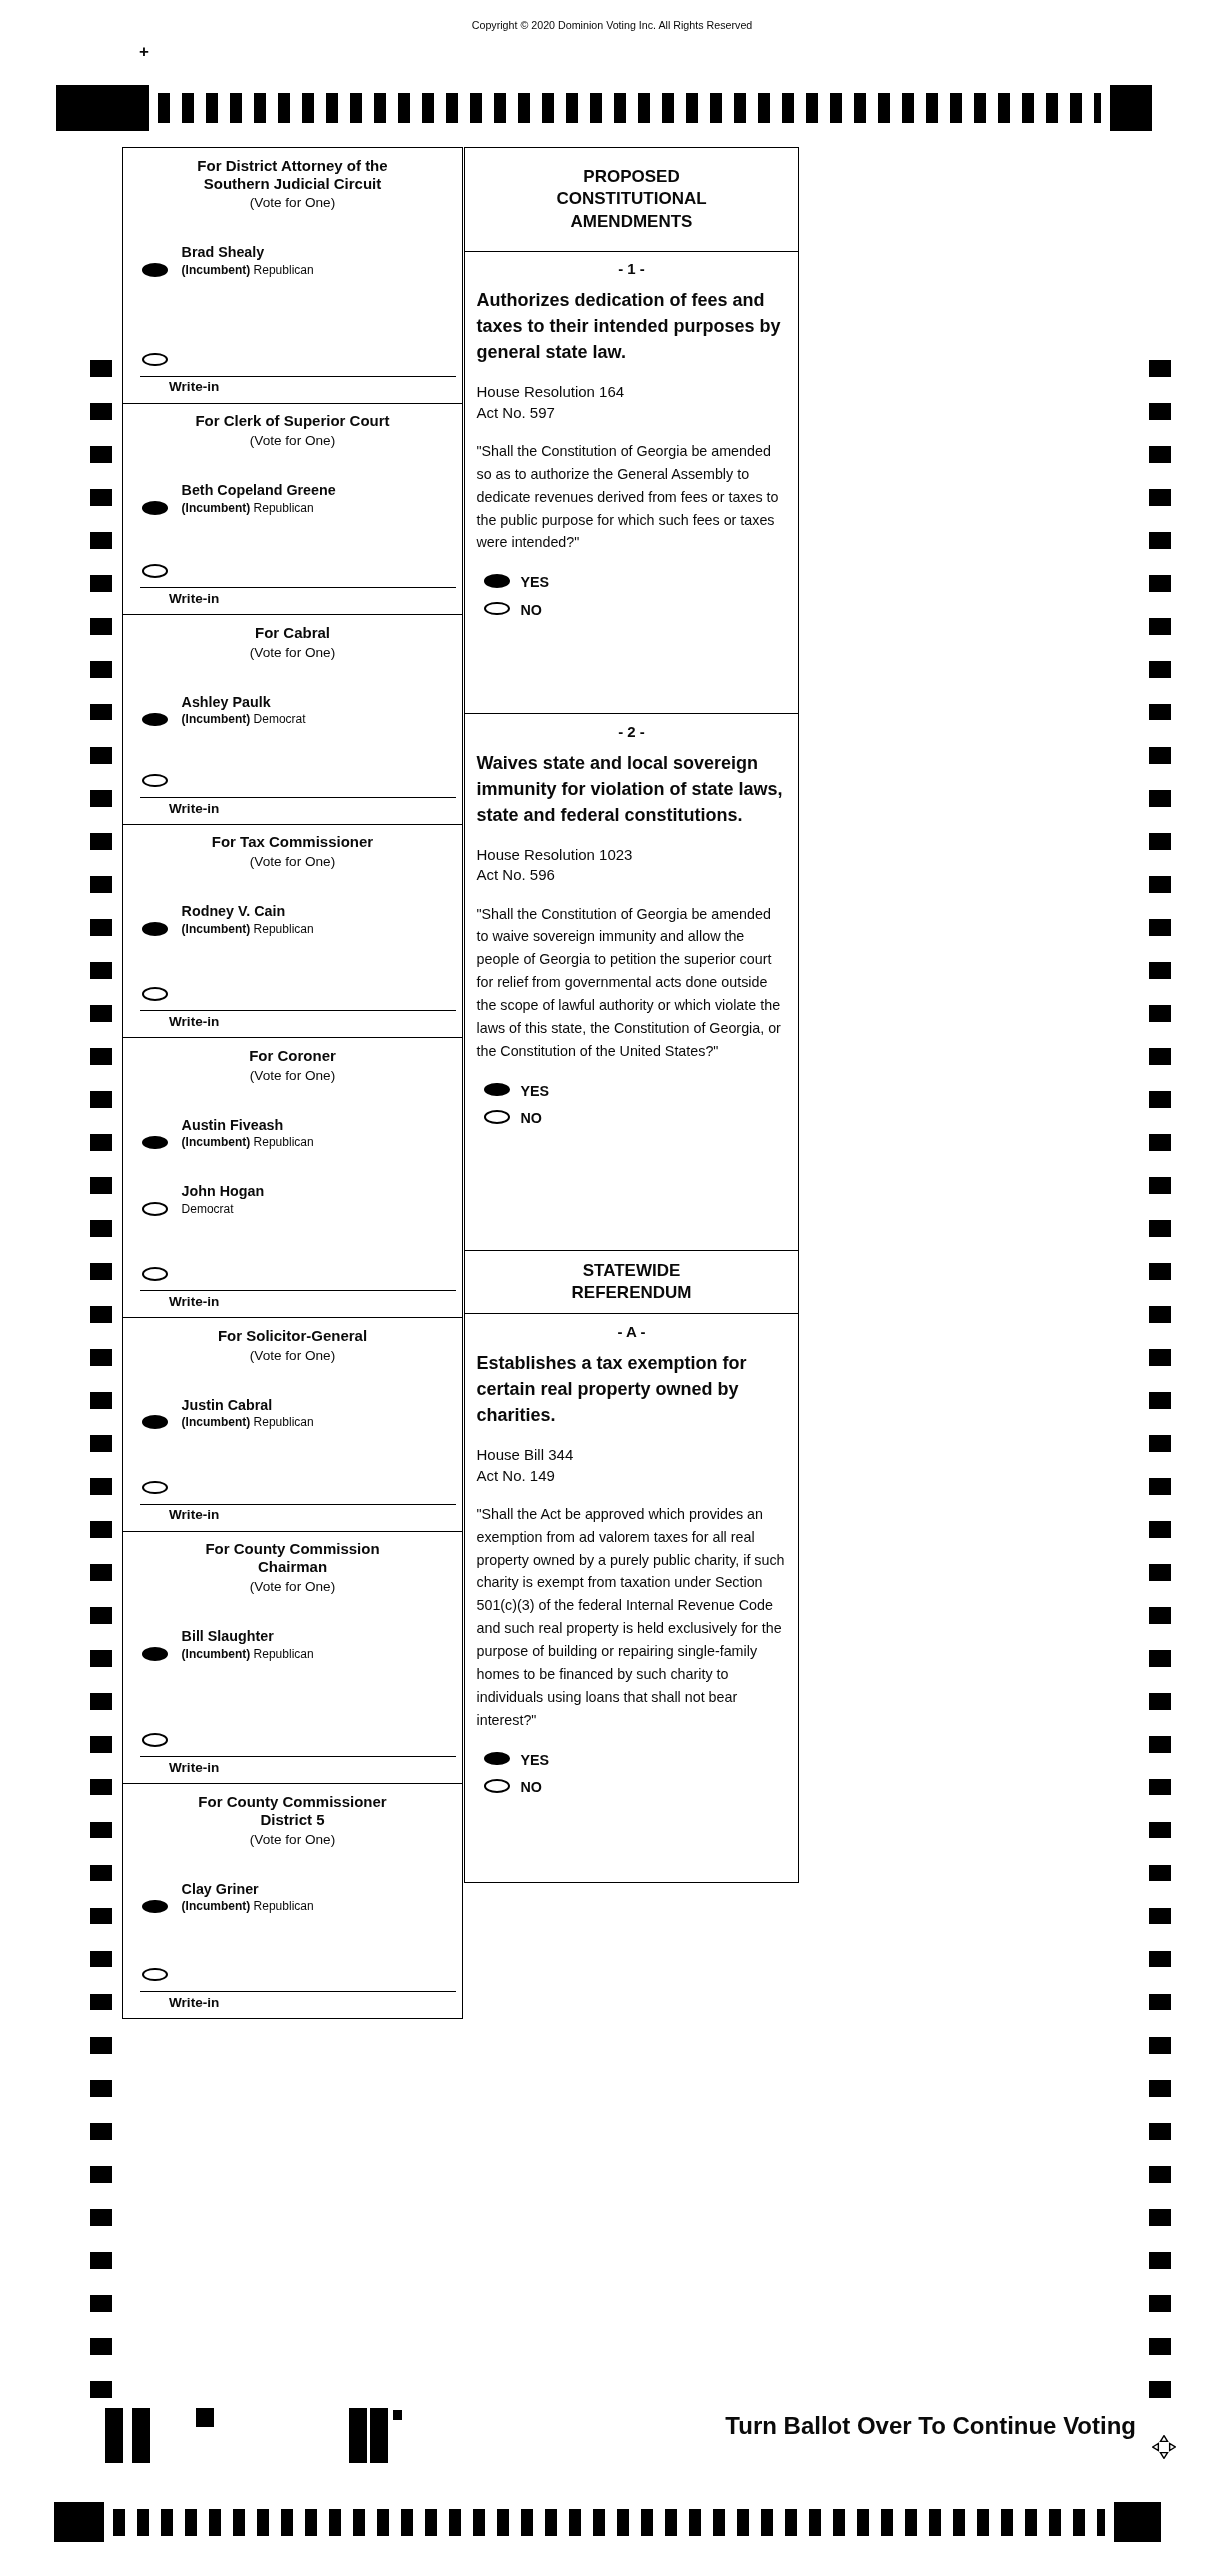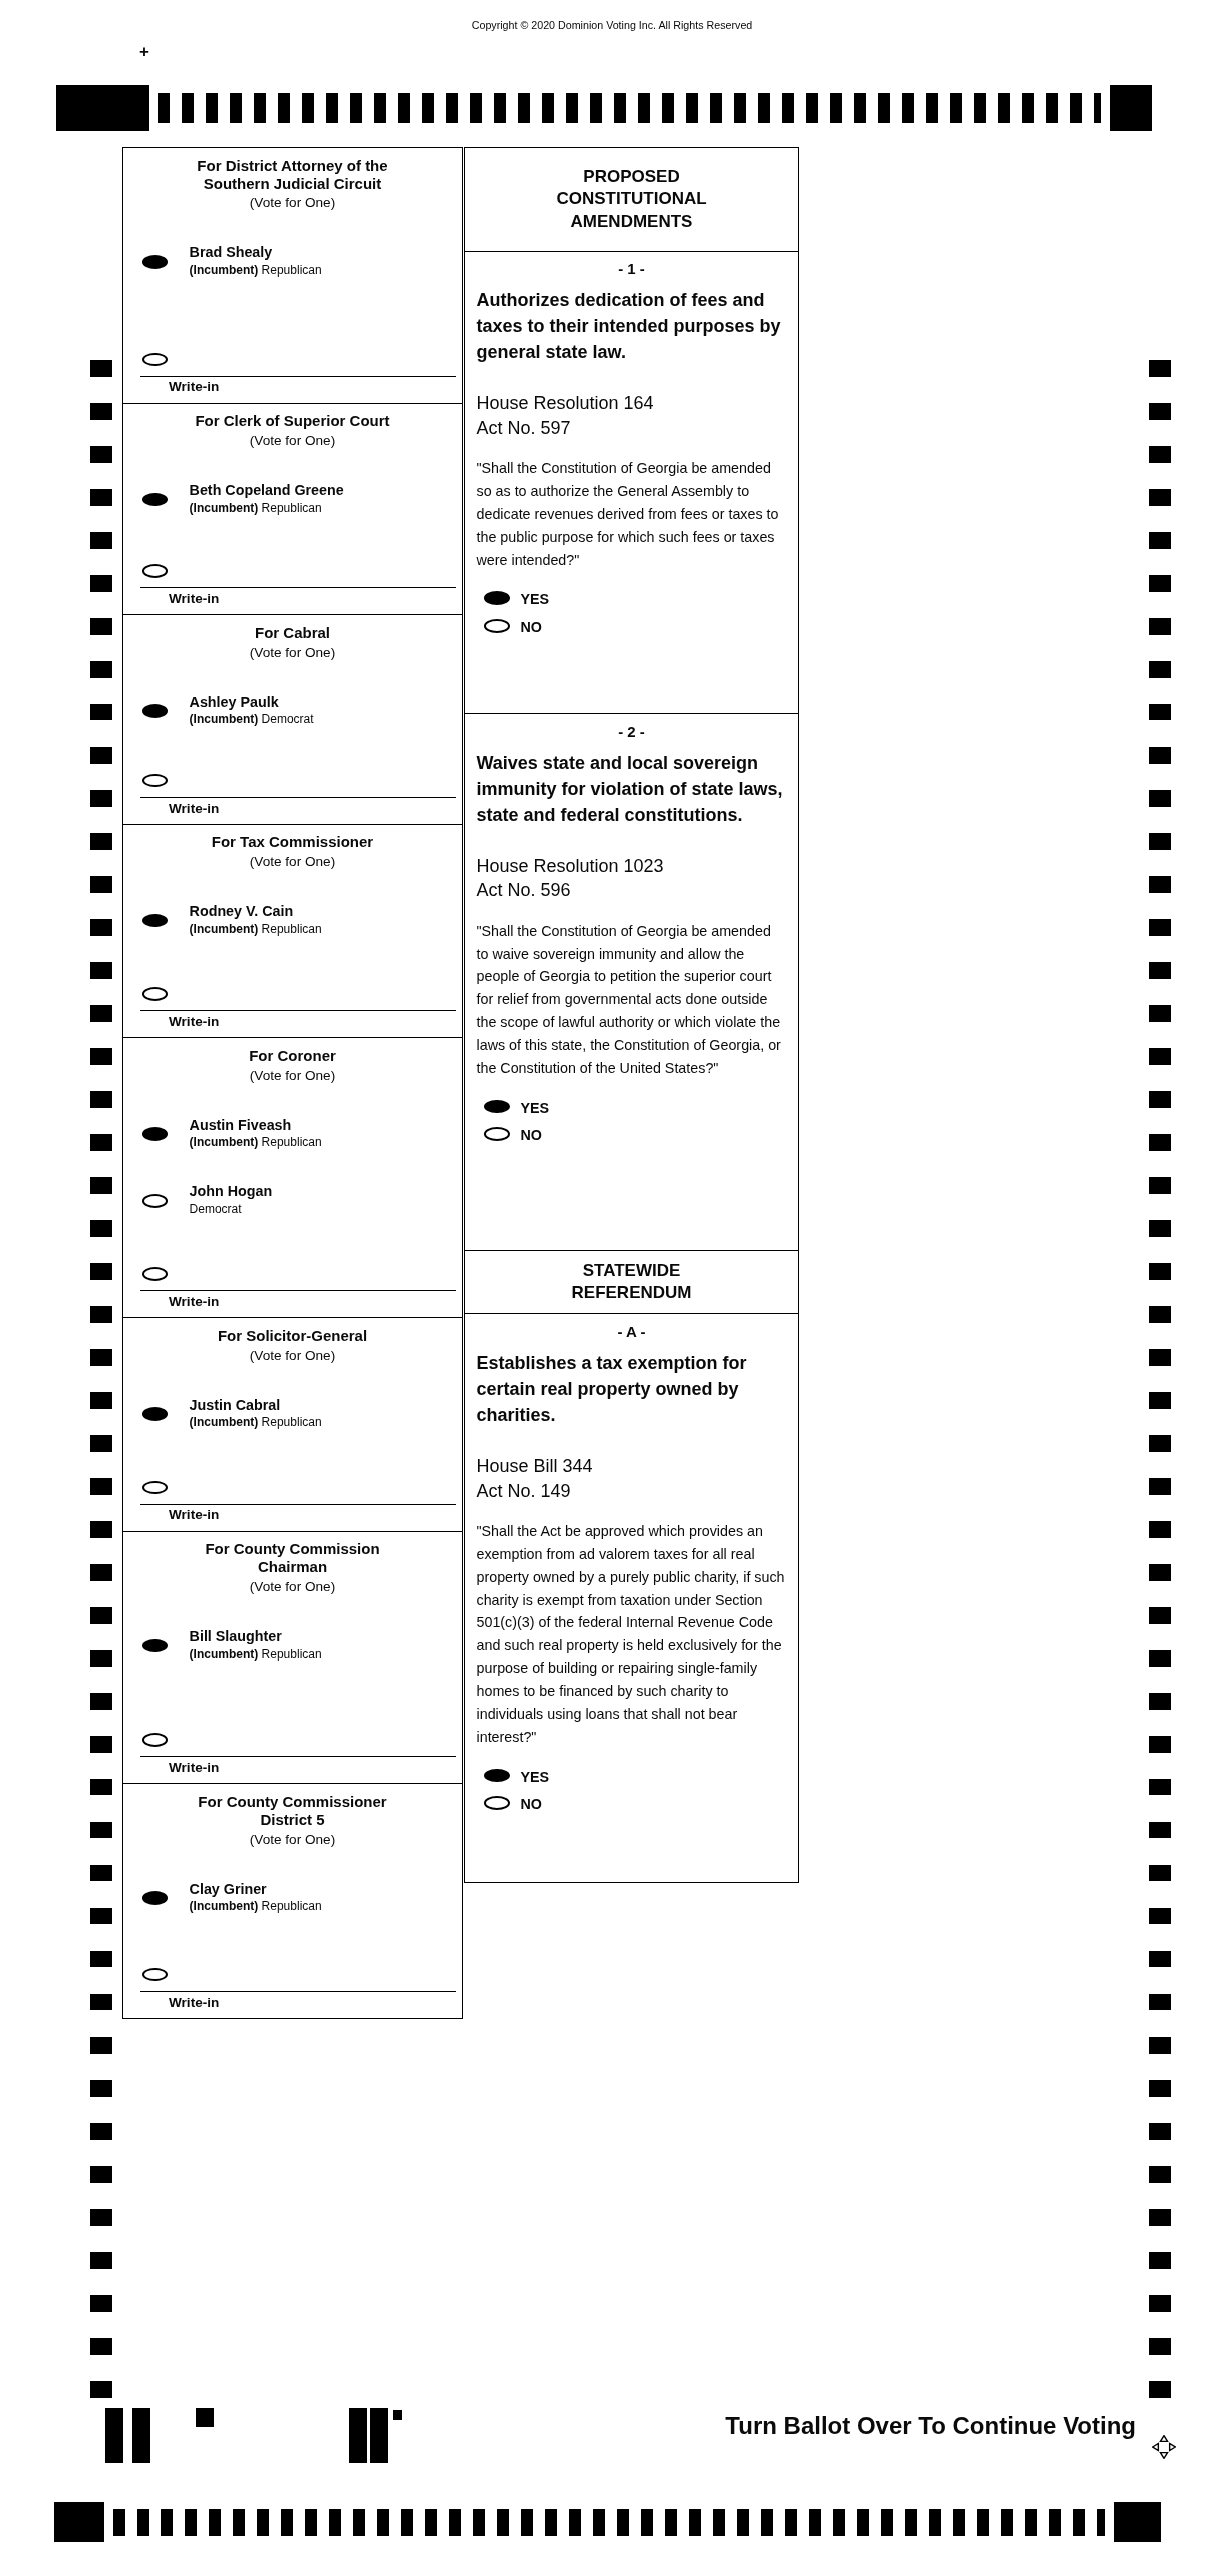--- a/index.html
+++ b/index.html
@@ -30,39 +30,39 @@
   .col-right { position:absolute; left:464px; top:147px; width:335px; }
   .col-left > *, .col-right > * { border:1.4px solid #000; margin-top:-1.4px; background:#fff; }
   .col-left > :first-child, .col-right > :first-child { margin-top:0; }
 
   
   .contest { display:flex; flex-direction:column; }
   .c-head { text-align:center; padding-top:8.6px; }
   .c-title { font-weight:bold; font-size:15px; line-height:1.2; white-space:pre-line; }
   .c-instr { font-size:13.6px; margin-top:2.9px; }
   .candidates { padding-left:18.6px; margin-top:34px; display:flex; flex-direction:column; gap:34px; }
-  .cand { display:flex; gap:22px; align-items:center; }
+  .cand { display:flex; gap:14px; align-items:flex-end; }
   .bubble { display:inline-block; width:26px; height:13.6px; border:2.1px solid #000; border-radius:50%; background:#fff; flex:none; margin-top:2.1px; }
   .bubble.filled { background:#000; }
   .cand-name { font-weight:bold; font-size:14.3px; line-height:1.15; }
   .cand-detail { font-size:12px; margin-top:2.1px; }
   .inc { font-weight:bold; }
   .spacer { flex:1; min-height:10px; }
   .writein { padding-bottom:8.6px; }
   .writein .bubble { display:block; margin-left:18.6px; }
   .wi-line { border-bottom:1.4px solid #000; margin:9.3px 5.7px 0 17px; height:0; }
   .wi-label { font-weight:bold; font-size:13.6px; margin:2.9px 0 0 46px; }
 
   
   .mhead { text-align:center; font-weight:bold; font-size:17px; line-height:1.3; white-space:pre-line;
            display:flex; align-items:center; justify-content:center; }
   .measure { padding:8.6px 11.5px 11.5px; }
   .m-num { text-align:center; font-weight:bold; font-size:15px; }
   .m-summary { font-weight:bold; font-size:18px; line-height:1.45; margin-top:10px; }
-  .m-auth { font-size:18px; line-height:1.35; margin-top:26px; white-space:pre-line; }
+  .m-auth { font-size:15px; line-height:1.35; margin-top:17px; white-space:pre-line; }
   .m-question { font-size:14.3px; line-height:1.6; margin-top:17px; }
   .m-options { margin-top:20px; padding-left:7.2px; display:flex; flex-direction:column; gap:11.5px; }
   .opt { display:flex; align-items:flex-start; gap:10.7px; }
   .opt .bubble { margin-top:0; }
   .opt-label { font-weight:bold; font-size:14.3px; }
 
   
   .footer-instruction { position:absolute; top:2412px; right:88px; font-weight:bold; font-size:24px; }
   .compass { position:absolute; left:1152px; top:2435px; }
 </style>

